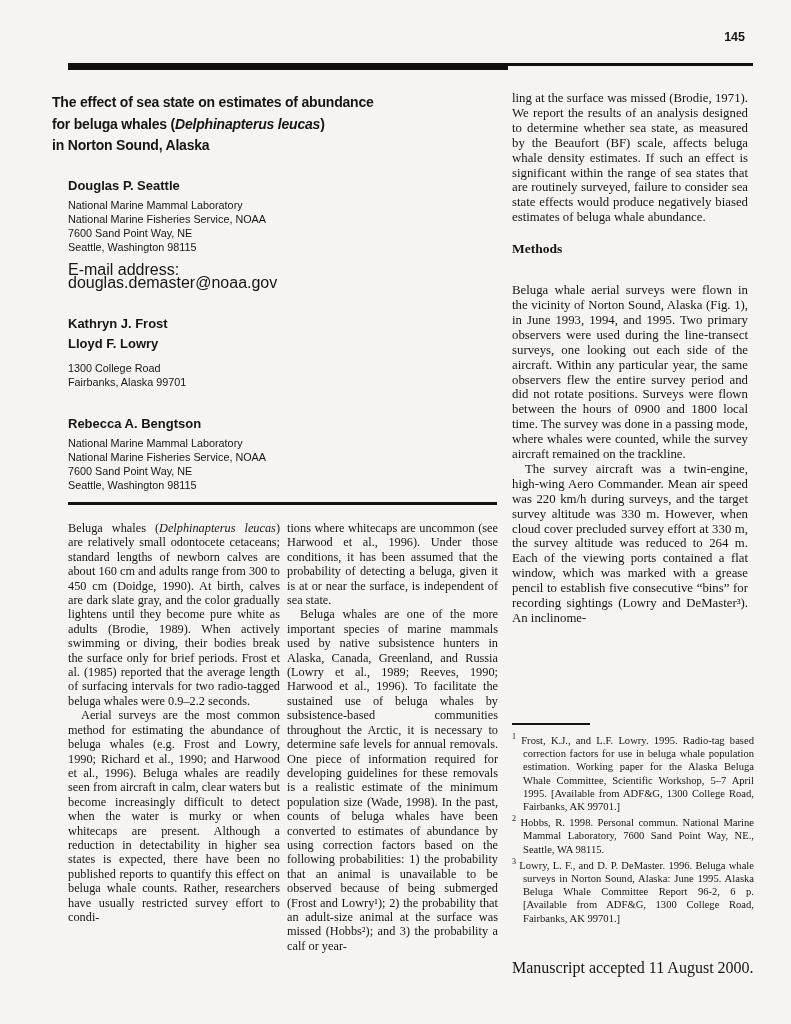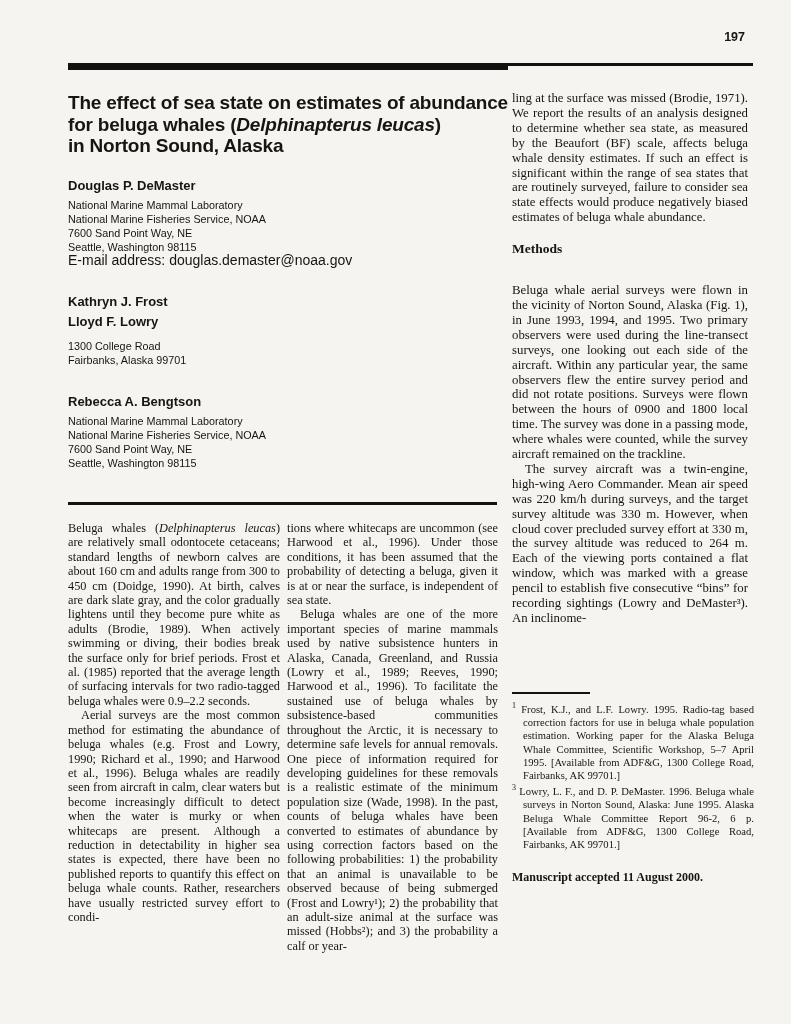--- a/index.html
+++ b/index.html
@@ -13,32 +13,32 @@
   }
   .page-num {
     position: absolute; top: 30px; right: 46px;
     font-family: "Liberation Sans", sans-serif;
     font-weight: bold; font-size: 12.5px;
   }
   .bar-thick { position: absolute; left: 68px; top: 63px; width: 440px; height: 7px; background: #141210; }
   .bar-thin  { position: absolute; left: 508px; top: 63px; width: 245px; height: 3px; background: #141210; }
 
   .title-block {
-    position: absolute; left: 68px; top: 92px; width: 445px;
+    position: absolute; left: 52px; top: 92px; width: 445px;
     font-family: "Liberation Sans", sans-serif;
-    font-weight: bold; font-size: 19px; line-height: 21.5px;
+    font-weight: bold; font-size: 14px; line-height: 21.5px;
     letter-spacing: -0.2px;
   }
   .title-block .sp { font-style: italic; }
 
   .authors { position: absolute; left: 68px; top: 178px; width: 320px; font-family: "Liberation Sans", sans-serif; }
   .author-name { font-weight: bold; font-size: 13px; line-height: 15px; margin-bottom: 5px; }
   .author-name.stacked { margin-bottom: 10px; }
   .aff { font-size: 10.8px; line-height: 14px; }
-  .email { font-size: 14px; line-height: 13px; }
+  .email { font-size: 16px; line-height: 13px; margin-top: 9px; }
   .author-group { margin-bottom: 27px; }
 
   .rule-main { position: absolute; left: 68px; top: 502px; width: 429px; height: 3px; background: #141210; }
 
   .bodycol {
     position: absolute; top: 521px;
     font-size: 12.3px; line-height: 14.4px;
     text-align: justify;
   }
   .col-left { left: 68px; width: 212px; }
@@ -49,44 +49,44 @@
     position: absolute; left: 512px; top: 91px; width: 236px;
     font-size: 12.8px; line-height: 14.9px;
     text-align: justify;
   }
   .methods-h {
     font-family: Liberation Serif, serif;
     font-weight: bold; font-size: 13.5px;
     margin: 17px 0 26px 0; text-align: left;
   }
 
-  .fn-block { position: absolute; left: 512px; top: 692px; width: 242px; }
+  .fn-block { position: absolute; left: 512px; top: 723px; width: 242px; }
   .fn-rule { width: 78px; height: 2px; background: #141210; margin-bottom: 9px; }
   .fn {
     font-size: 10.6px; line-height: 13.2px; text-align: justify;
     padding-left: 11px; text-indent: -11px; margin-bottom: 3px;
   }
   .fn sup, .body-sup { font-size: 8px; vertical-align: super; line-height: 0; }
-  .imprint { margin-top: 19px; font-size: 12px; line-height: 15px; font-weight: bold; }
+  .imprint { margin-top: 35px; font-size: 16px; line-height: 15px; }
 </style>
 </head>
 <body>
 
-<div class="page-num">197</div>
+<div class="page-num">145</div>
 
 <div class="bar-thick"></div>
 <div class="bar-thin"></div>
 
 <h1 class="title-block"><span>The effect of sea state on estimates of abundance</span><br>
 <span><span>for beluga whales (</span><span class="sp">Delphinapterus leucas</span><span>)</span></span><br>
 <span>in Norton Sound, Alaska</span></h1>
 
 <div class="authors">
   <div class="author-group">
-    <div class="author-name">Douglas P. DeMaster</div>
+    <div class="author-name">Douglas P. Seattle</div>
     <div class="aff">National Marine Mammal Laboratory</div>
     <div class="aff">National Marine Fisheries Service, NOAA</div>
     <div class="aff">7600 Sand Point Way, NE</div>
     <div class="aff">Seattle, Washington 98115</div>
     <div class="email">E-mail address: douglas.demaster@noaa.gov</div>
   </div>
   <div class="author-group">
     <div class="author-name">Kathryn J. Frost</div>
     <div class="author-name stacked">Lloyd F. Lowry</div>
     <div class="aff">1300 College Road</div>
@@ -116,17 +116,18 @@
 <div class="col-right">
   <p>ling at the surface was missed (Brodie, 1971). We report the results of an analysis designed to determine whether sea state, as measured by the Beaufort (BF) scale, affects beluga whale density estimates. If such an effect is significant within the range of sea states that are routinely surveyed, failure to consider sea state effects would produce negatively biased estimates of beluga whale abundance.</p>
   <h2 class="methods-h">Methods</h2>
   <p>Beluga whale aerial surveys were flown in the vicinity of Norton Sound, Alaska (Fig. 1), in June 1993, 1994, and 1995. Two primary observers were used during the line-transect surveys, one looking out each side of the aircraft. Within any particular year, the same observers flew the entire survey period and did not rotate positions. Surveys were flown between the hours of 0900 and 1800 local time. The survey was done in a passing mode, where whales were counted, while the survey aircraft remained on the trackline.</p>
   <p class="indent">The survey aircraft was a twin-engine, high-wing Aero Commander. Mean air speed was 220 km/h during surveys, and the target survey altitude was 330 m. However, when cloud cover precluded survey effort at 330 m, the survey altitude was reduced to 264 m. Each of the viewing ports contained a flat window, which was marked with a grease pencil to establish five consecutive “bins” for recording sightings (Lowry and DeMaster³). An inclinome-</p>
 </div>
 
 <div class="fn-block">
   <div class="fn-rule"></div>
   <p class="fn"><sup>1</sup><span> Frost, K.J., and L.F. Lowry.  1995.  Radio-tag based correction factors for use in beluga whale population estimation. Working paper for the Alaska Beluga Whale Committee, Scientific Workshop, 5–7 April 1995.  [Available from ADF&amp;G, 1300 College Road, Fairbanks, AK 99701.]</span></p>
+  <p class="fn"><sup>2</sup><span> Hobbs, R.  1998.  Personal commun.  National Marine Mammal Laboratory, 7600 Sand Point Way, NE., Seattle, WA 98115.</span></p>
   <p class="fn"><sup>3</sup><span> Lowry, L. F., and D. P. DeMaster.  1996. Beluga whale surveys in Norton Sound, Alaska: June 1995. Alaska Beluga Whale Committee Report 96-2, 6 p.  [Available from ADF&amp;G, 1300 College Road, Fairbanks, AK 99701.]</span></p>
   <div class="imprint">
     <div>Manuscript accepted 11 August 2000.</div>
   </div>
 </div>
 
 </body></html>

